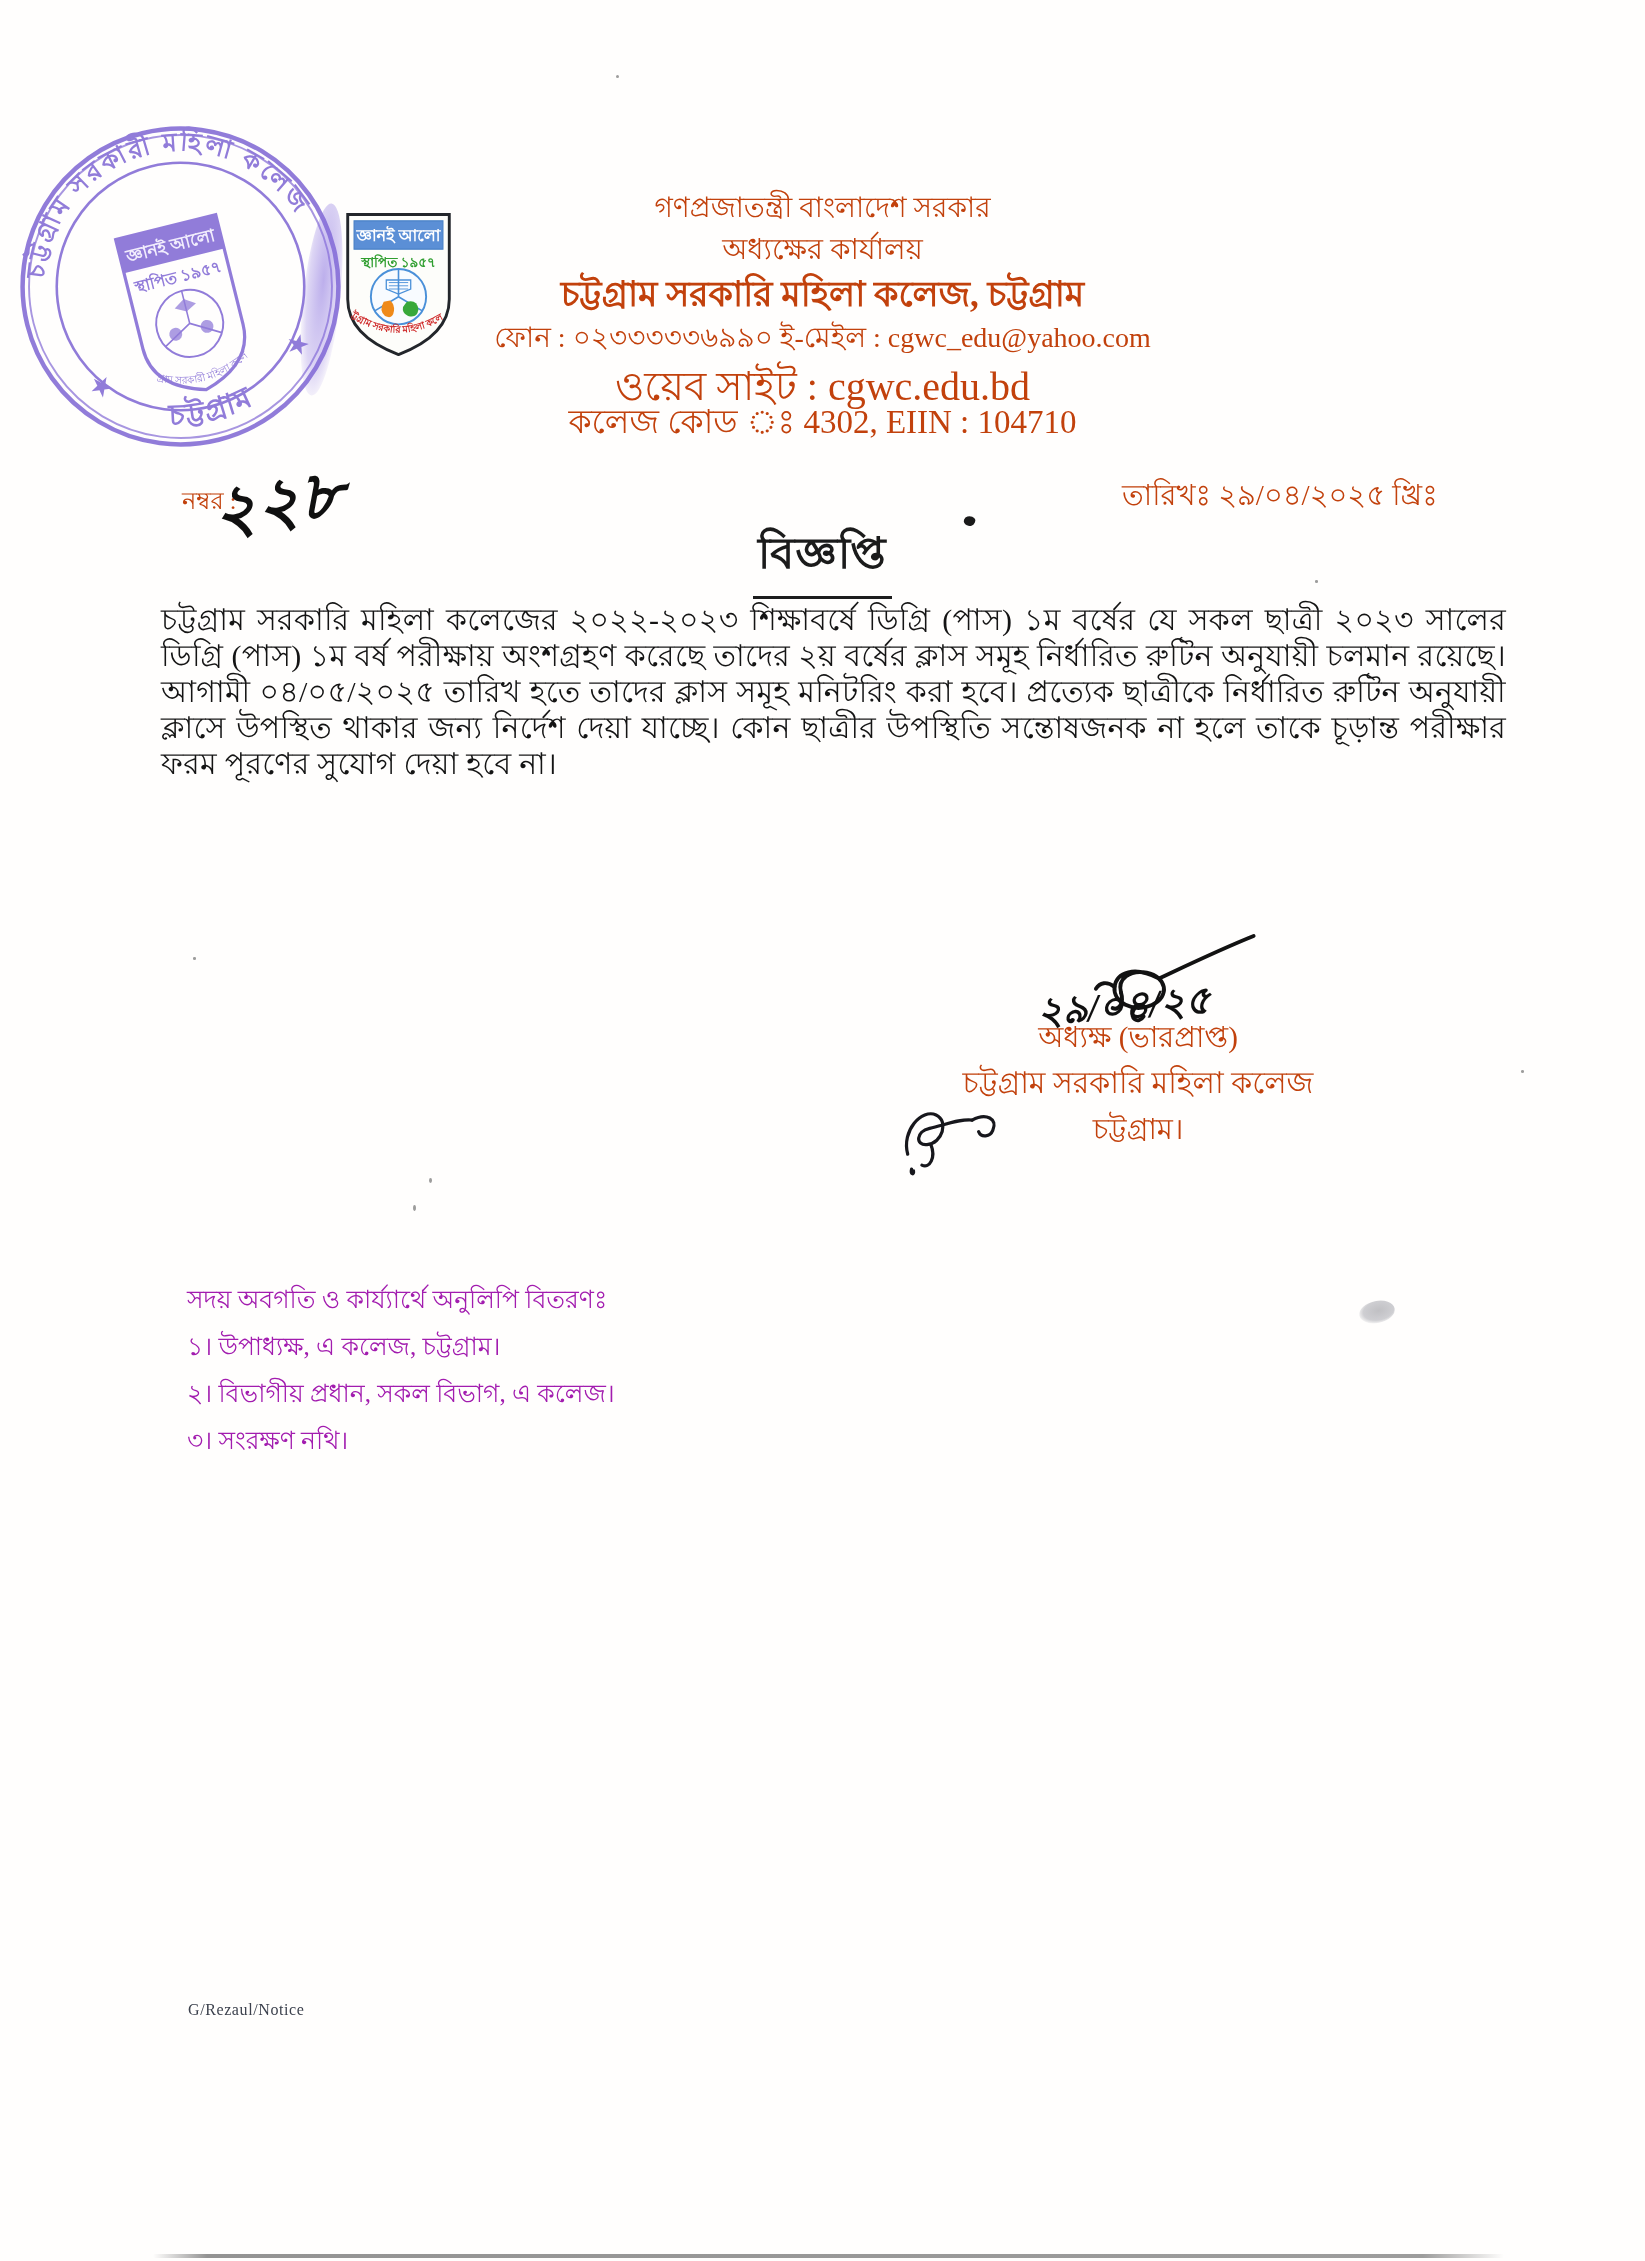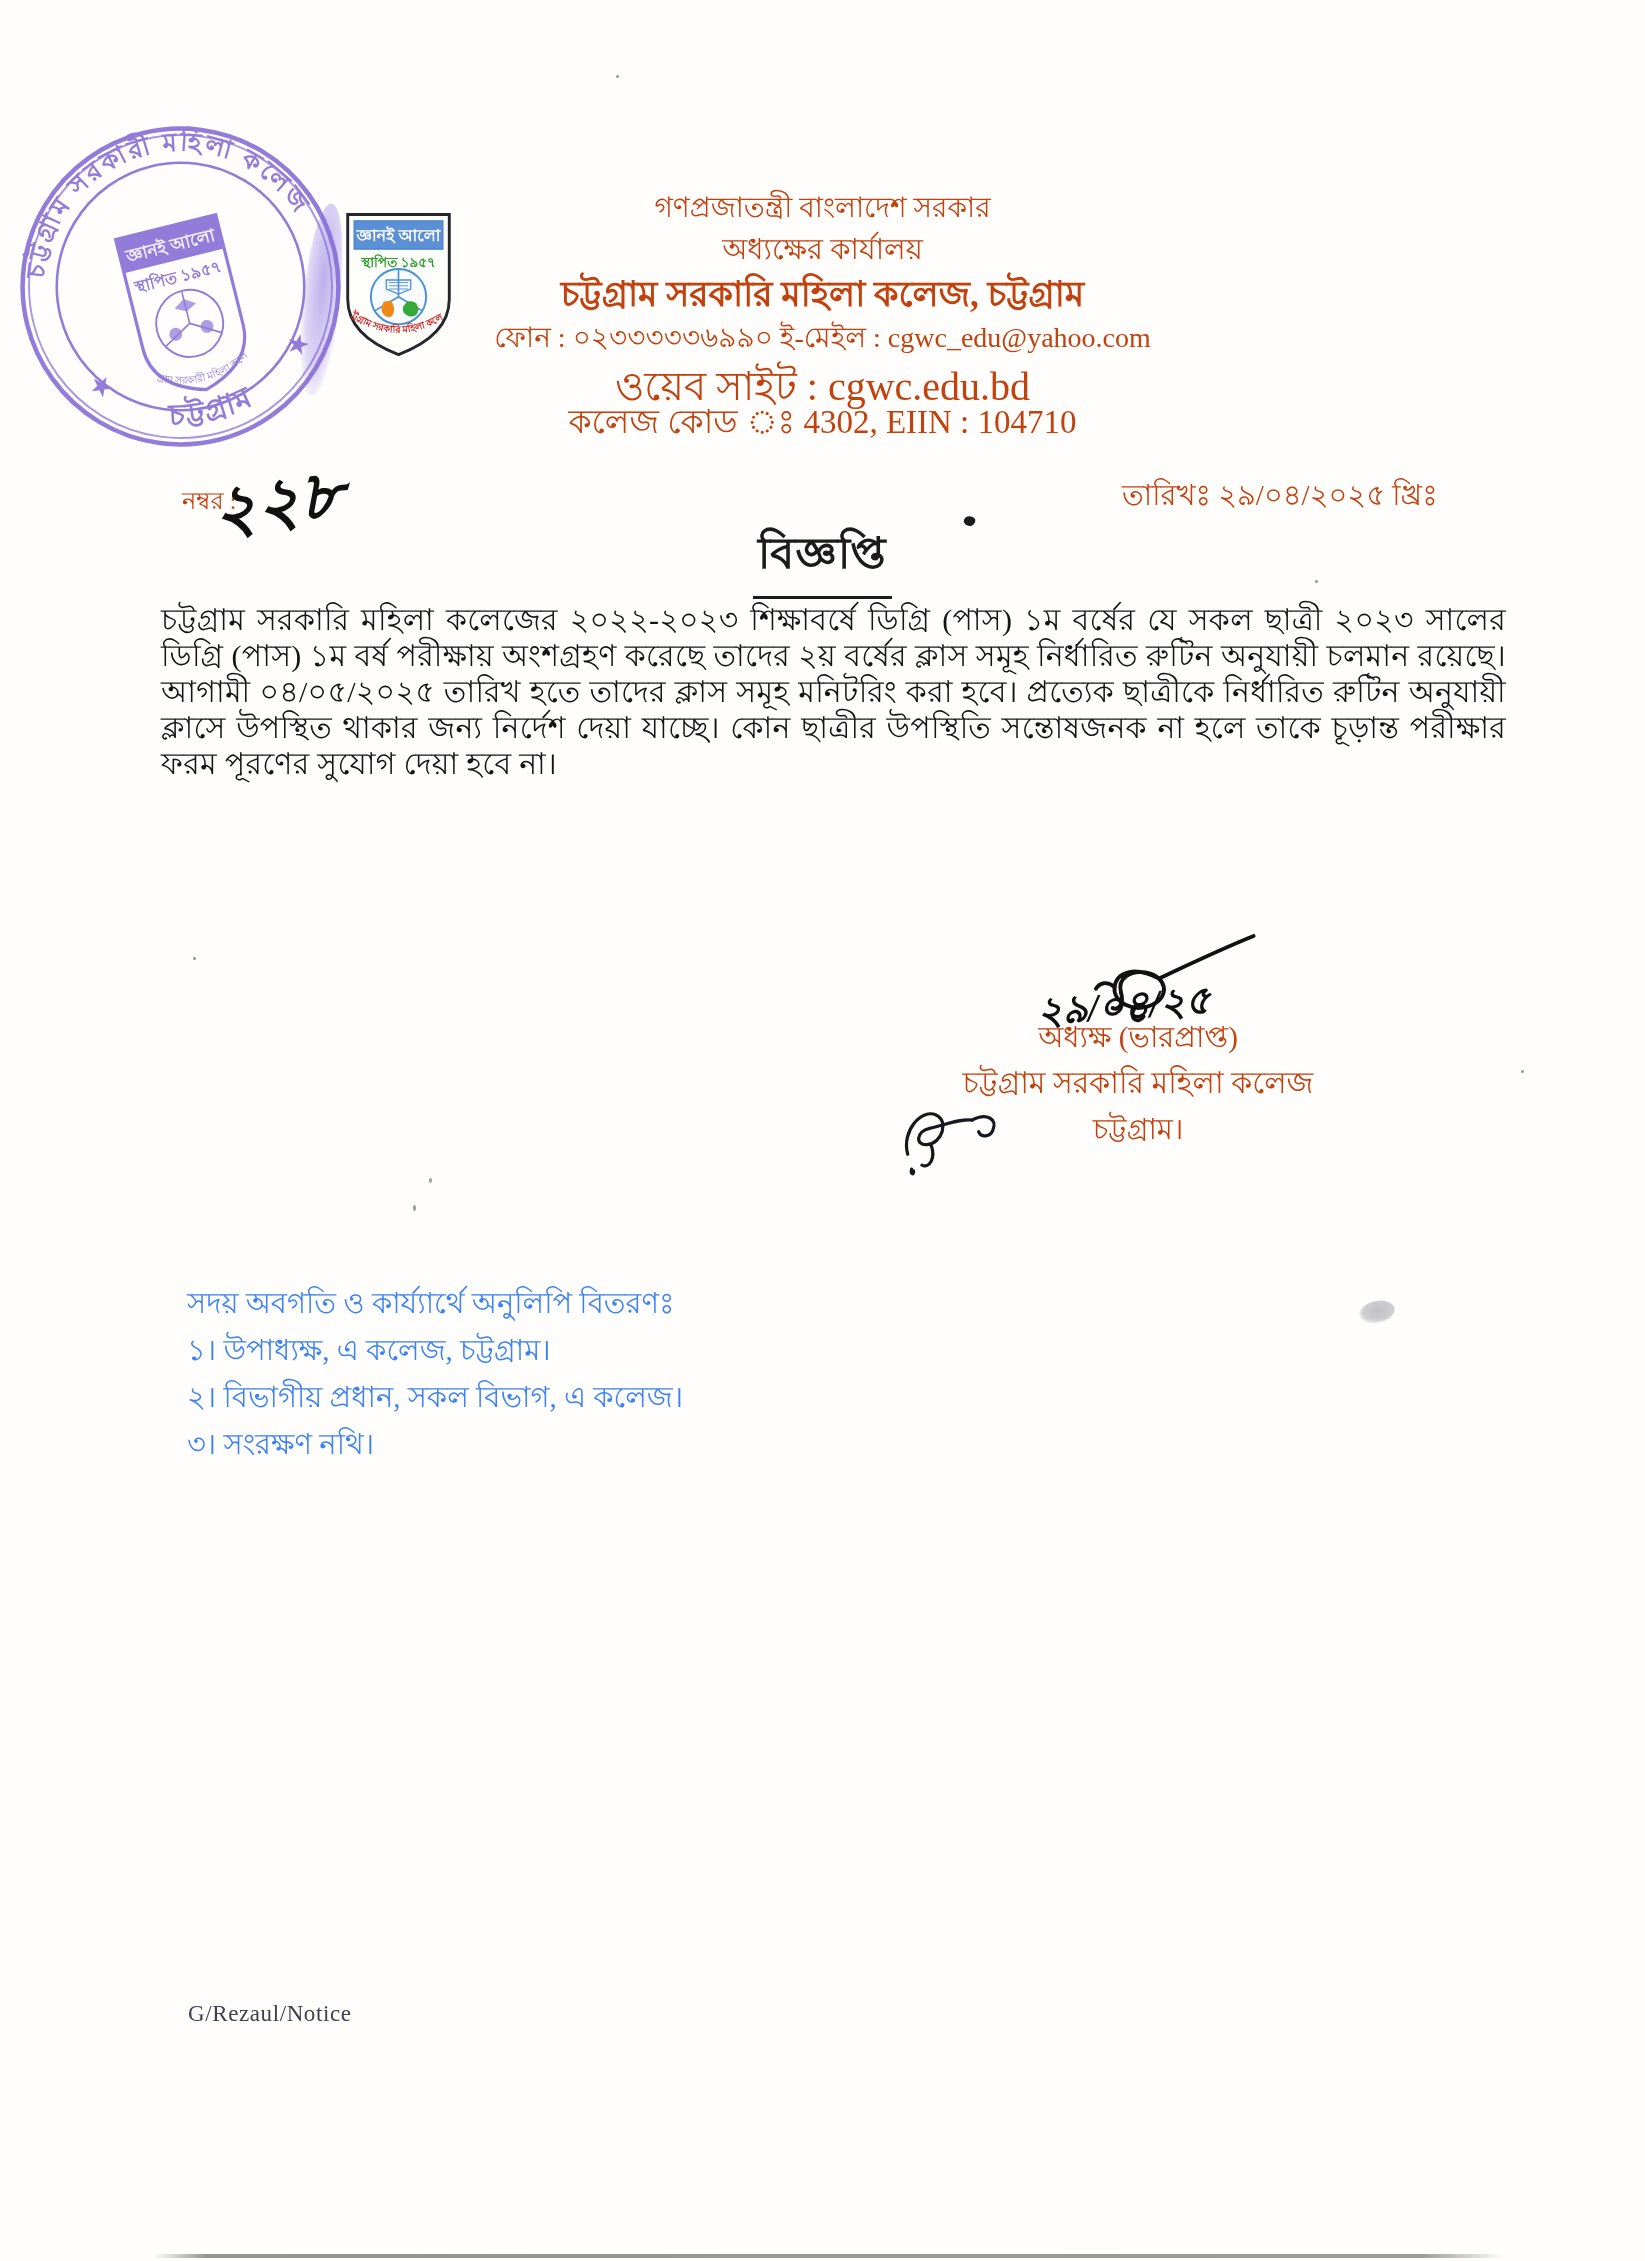--- a/index.html
+++ b/index.html
@@ -10,21 +10,21 @@
   }
   .abs{position:absolute;}
   .hline{position:absolute;left:0;width:1645px;text-align:center;white-space:nowrap;}
   .center-col{position:absolute;text-align:center;}
   .ink{color:#c2410c;}
   .body-text{
     position:absolute;left:161px;top:602px;width:1345px;
     font-size:30px;line-height:36px;text-align:justify;
     letter-spacing:0.3px;color:#141414;
   }
-  .dist-line{position:absolute;left:187px;white-space:nowrap;font-size:29px;color:#3b82f6;}
+  .dist-line{position:absolute;left:187px;white-space:nowrap;font-size:25px;color:#a21caf;}
   .hand{font-style:italic;color:#101010;}
   .title-box{
     position:absolute;left:0;width:1645px;text-align:center;
   }
   .title-inner{
     display:inline-block;font-size:43px;font-weight:bold;
     border-bottom:3.2px solid #1d1d1d;padding:0 5.2px 3.9px 5.2px;letter-spacing:1.3px;
   }
   .speck{position:absolute;background:#4d4d4d;border-radius:50%;opacity:.55;}
   .smudge-gray{
@@ -145,21 +145,21 @@
       <path d="M118,42 C140,30 158,40 150,58 C146,68 132,70 128,60"></path>
       <path d="M24,118 C22,126 28,128 27,121"></path>
     </g>
   </svg>
 
   <div class="dist-line" style="top:1280px;">সদয় অবগতি ও কার্য্যার্থে অনুলিপি বিতরণঃ</div>
   <div class="dist-line" style="top:1327px;">১। উপাধ্যক্ষ, এ কলেজ, চট্টগ্রাম।</div>
   <div class="dist-line" style="top:1374px;">২। বিভাগীয় প্রধান, সকল বিভাগ, এ কলেজ।</div>
   <div class="dist-line" style="top:1421px;">৩। সংরক্ষণ নথি।</div>
 
-  <div class="abs" style="left:188px;top:2001px;font-size:23px;color:#3c414d;letter-spacing:0.6px;">G/Rezaul/Notice</div>
+  <div class="abs" style="left:188px;top:2001px;font-size:16px;color:#3c414d;letter-spacing:0.6px;">G/Rezaul/Notice</div>
 
   <div class="smudge-gray"></div>
   <div class="speck" style="left:616px;top:75px;width:3.2px;height:3.2px;"></div>
   <div class="speck" style="left:1315px;top:580px;width:2.6px;height:2.6px;"></div>
   <div class="speck" style="left:429px;top:1178px;width:3.2px;height:5.2px;"></div>
   <div class="speck" style="left:413px;top:1205px;width:2.6px;height:5.8px;"></div>
   <div class="speck" style="left:193px;top:957px;width:2.6px;height:2.6px;"></div>
   <div class="speck" style="left:1521px;top:1070px;width:3.2px;height:2.6px;"></div>
   <div class="bottom-strip"></div>
 

